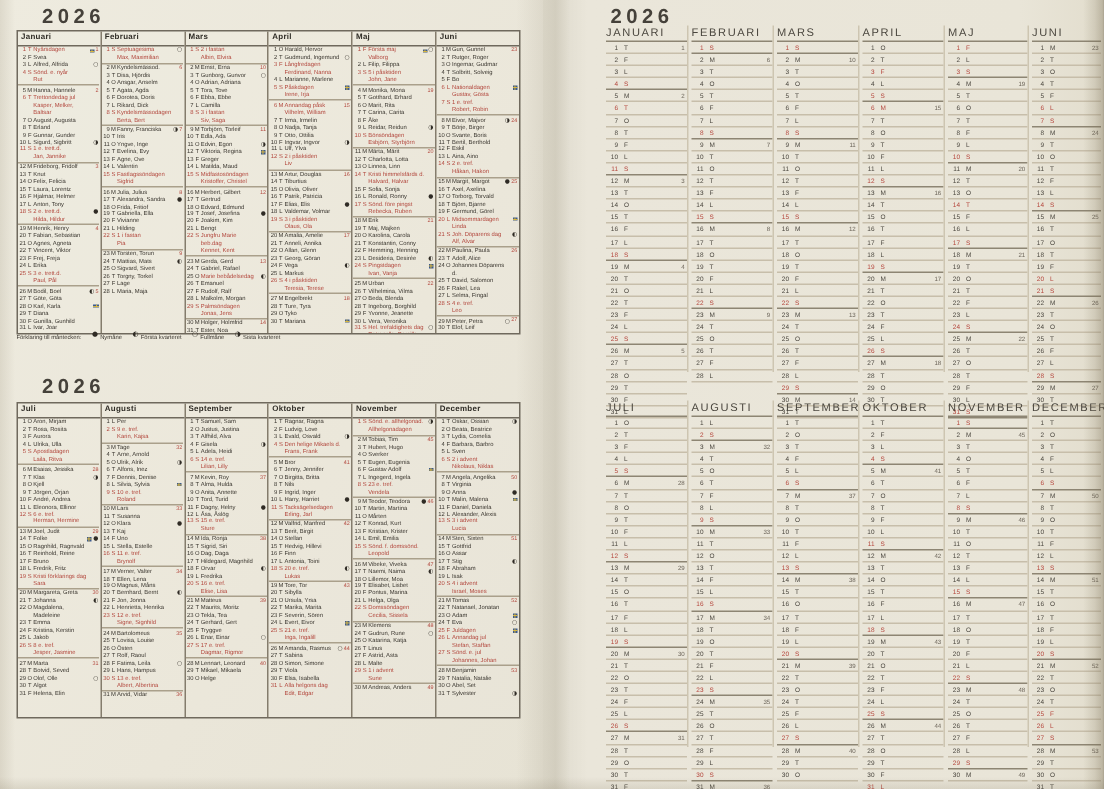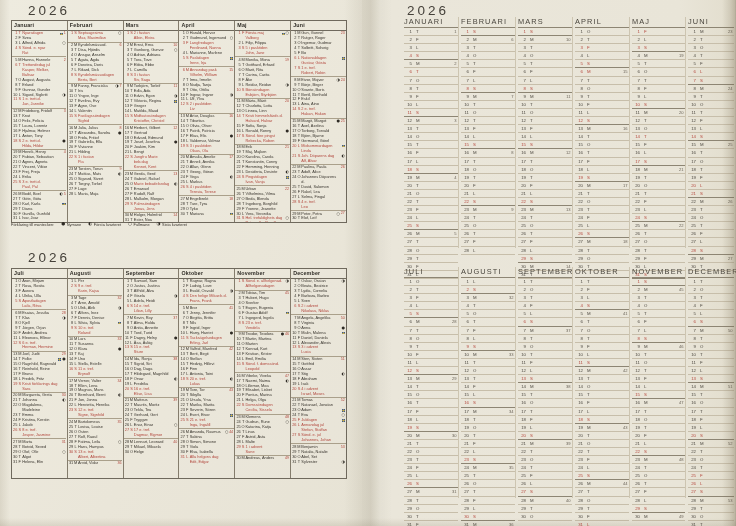--- a/index.html
+++ b/index.html
@@ -11,21 +11,21 @@
        background:linear-gradient(90deg,#e5e1d3 0%,#eae6da 8%,#e9e5d8 85%,#e2ddcd 100%);}
   .spine{position:absolute;left:344px;top:0;width:48px;height:526px;pointer-events:none;
        background:linear-gradient(90deg,rgba(0,0,0,0) 0%,rgba(96,86,62,0.10) 40%,rgba(96,86,62,0.15) 55%,rgba(0,0,0,0.02) 75%,rgba(0,0,0,0) 100%);}
   .edge-right{position:absolute;right:0;top:0;width:14px;height:526px;pointer-events:none;
        background:linear-gradient(90deg,rgba(0,0,0,0),rgba(118,106,80,0.16) 55%,rgba(118,106,80,0.34) 92%,rgba(90,80,58,0.42));}
   .edge-left{position:absolute;left:0;top:0;width:10px;height:526px;pointer-events:none;
        background:linear-gradient(90deg,rgba(118,106,80,0.14),rgba(0,0,0,0));}
   .edge-bottom{position:absolute;left:0;bottom:0;width:736px;height:8px;pointer-events:none;
        background:linear-gradient(0deg,rgba(110,99,74,0.14),rgba(0,0,0,0));}
 
-  .year-title{position:absolute;font-size:13.5px;letter-spacing:3px;color:#45413a;font-weight:normal;}
+  .year-title{position:absolute;font-size:13.5px;letter-spacing:3px;color:#45413a;font-weight:bold;}
 
   
   .lt{position:absolute;left:11px;width:334px;display:flex;border:0.8px solid #6f695d;background:rgba(255,255,255,0.05);}
   .lt-col{flex:1 1 0;min-width:0;border-right:0.6px solid #847c6c;display:flex;flex-direction:column;}
   .lt-col:last-child{border-right:none;}
   .lt-head{height:8.6px;border-bottom:0.7px solid #6f695d;font-weight:bold;font-size:5.3px;
        line-height:8.8px;padding-left:2px;color:#2e2b25;letter-spacing:0.2px;}
   .lt-body{flex:1;overflow:hidden;padding:0.8px 0.4px 0 0;}
   .d-row{position:relative;display:flex;align-items:flex-start;font-size:3.9px;line-height:4.95px;color:#39352e;}
   .d-row.sun-sep{border-bottom:0.5px solid #aaa08b;padding-bottom:0.3px;margin-bottom:0.4px;}

